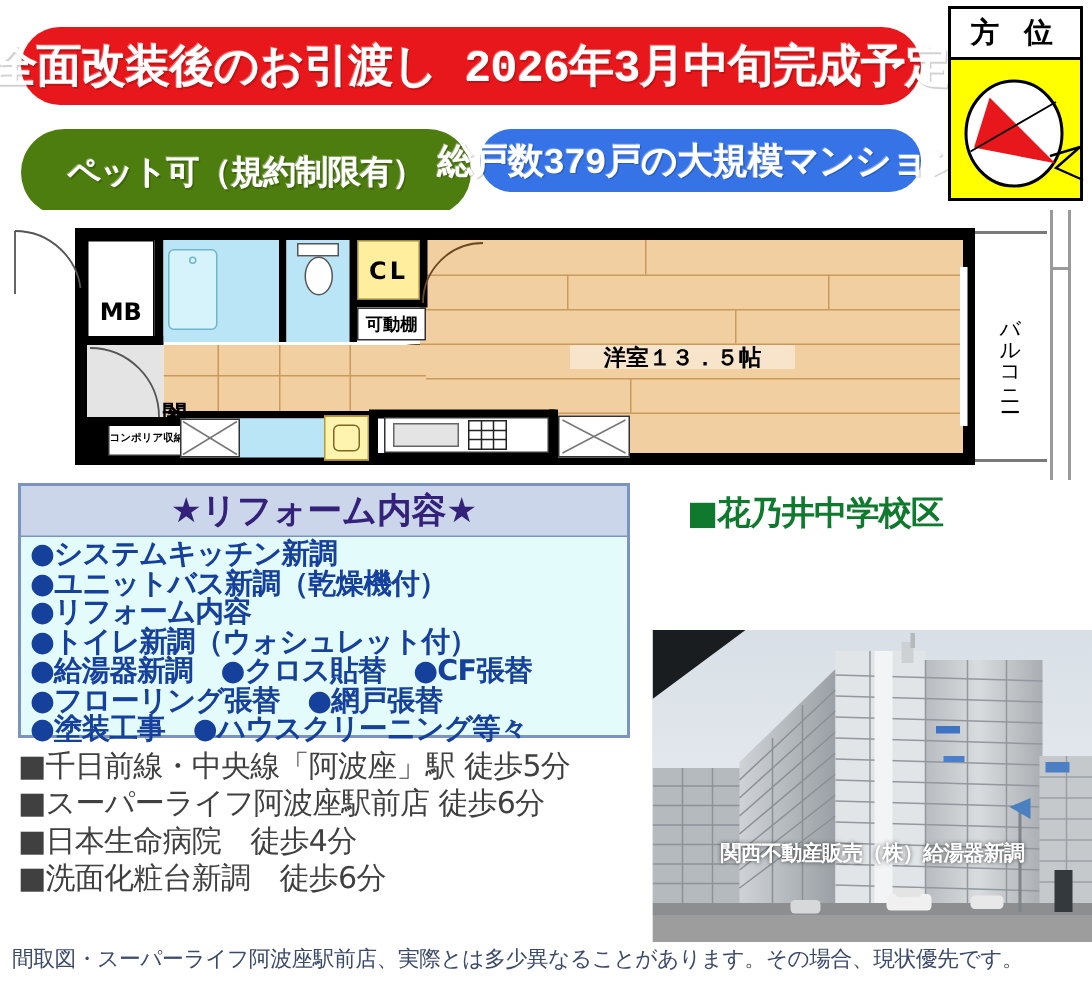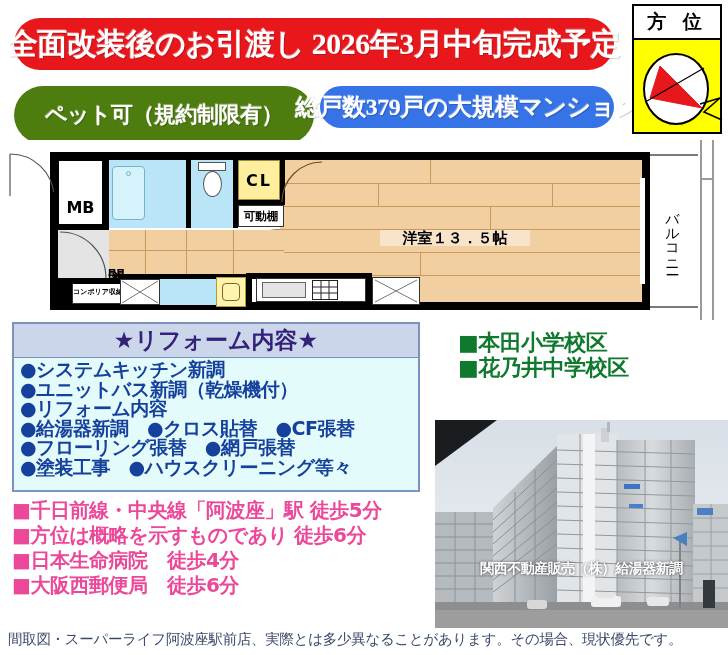--- a/index.html
+++ b/index.html
@@ -10,21 +10,21 @@
 
   
   #banner-area{left:0;top:0;width:628px;height:138px;}
   .pill{
     position:absolute;display:flex;align-items:center;justify-content:center;
     color:#ffffff;font-weight:bold;white-space:nowrap;
     border-radius:999px;letter-spacing:-0.5px;
     text-shadow:
       1px 1px 0 rgba(0,0,0,.18),
       -0.6px -0.6px 0 rgba(255,255,255,.35);
-    font-family:Liberation Serif, serif;
+    font-family:Liberation Mono, monospace;
   }
   #pill-renovation{left:14px;top:18px;width:600px;height:52px;background:#e8171b;
                    font-size:30px;}
   #pill-pet{left:14px;top:86px;width:300px;height:58px;background:#4d7c0f;
             font-size:22px;}
   #pill-units{left:320px;top:86px;width:294px;height:42px;background:#3573e6;
               font-size:24px;}
 
   
   #compass-box{left:632px;top:4px;width:90px;height:130px;border:2px solid #000;
@@ -55,21 +55,21 @@
               border:2px solid #7c93c0;box-sizing:border-box;background:#e4fbfb;}
   #reform-header{height:34px;background:#ccd6ea;border-bottom:1px solid #7c93c0;
     display:flex;align-items:center;justify-content:center;box-sizing:border-box;
     color:#33217a;font-size:23px;font-weight:bold;letter-spacing:0px;}
   #reform-list{padding:2px 4px 0 6px;}
   .reform-line{color:#15409b;font-size:19px;font-weight:bold;line-height:19.5px;
                white-space:nowrap;letter-spacing:-0.5px;}
 
   
   #access-list{left:12px;top:498px;width:420px;}
-  .access-line{color:#ec4899;font-size:20px;font-weight:bold;line-height:25px;
+  .access-line{color:#404040;font-size:20px;font-weight:normal;line-height:25px;
                white-space:nowrap;letter-spacing:-0.5px;}
 
   
   #school-list{left:458px;top:330px;width:270px;}
   .school-line{color:#0f7a2e;font-size:22px;font-weight:bold;line-height:25px;
                white-space:nowrap;letter-spacing:-0.5px;}
 
   
   #photo{left:435px;top:420px;width:293px;height:208px;overflow:hidden;
          background:#cfd6dc;}
@@ -215,35 +215,35 @@
 
   <div class="fp white" style="left:640px;top:38px;width:5px;height:106px;"></div>
 </div>
 
 <div id="reform-box" class="abs">
   <div id="reform-header">★リフォーム内容★</div>
   <div id="reform-list">
     <div class="reform-line">●システムキッチン新調</div>
     <div class="reform-line">●ユニットバス新調（乾燥機付）</div>
     <div class="reform-line">●リフォーム内容</div>
+    <div class="reform-line">●トイレ新調（ウォシュレット付）</div>
     <div class="reform-line">●給湯器新調　●クロス貼替　●CF張替</div>
     <div class="reform-line">●フローリング張替　●網戸張替</div>
     <div class="reform-line">●塗装工事　●ハウスクリーニング等々</div>
   </div>
 </div>
 
 <div id="access-list" class="abs">
   <div class="access-line">■千日前線・中央線「阿波座」駅 徒歩5分</div>
-  <div class="access-line">■方位は概略を示すものであり 徒歩6分</div>
+  <div class="access-line">■スーパーライフ阿波座駅前店 徒歩6分</div>
   <div class="access-line">■日本生命病院　徒歩4分</div>
-  <div class="access-line">■大阪西郵便局　徒歩6分</div>
+  <div class="access-line">■洗面化粧台新調　徒歩6分</div>
 </div>
 
 <div id="school-list" class="abs">
-  <div class="school-line">■本田小学校区</div>
   <div class="school-line">■花乃井中学校区</div>
 </div>
 
 <div id="photo" class="abs">
   <svg width="293" height="208" viewBox="0 0 293 208">
     <defs>
       <linearGradient id="sky" x1="0" y1="0" x2="0" y2="1">
         <stop offset="0%" stop-color="#d8dfe6"></stop>
         <stop offset="100%" stop-color="#eef2f5"></stop>
       </linearGradient>

